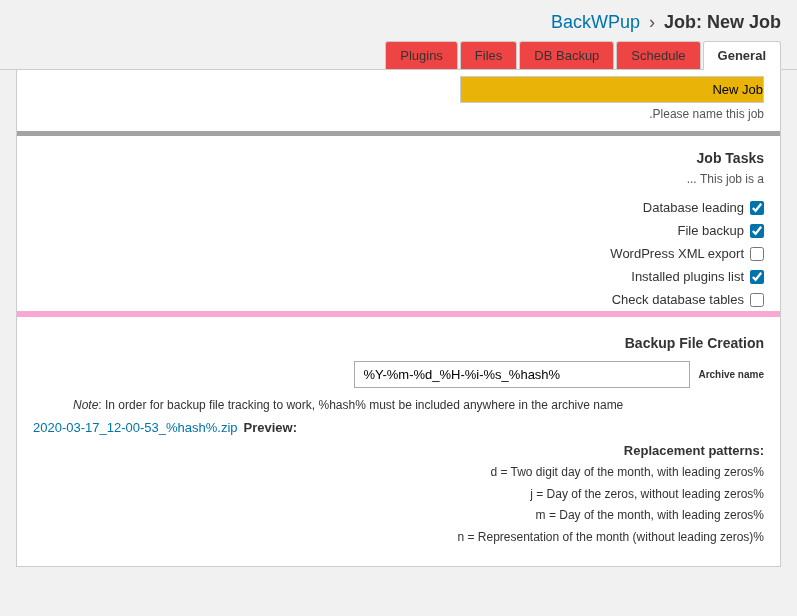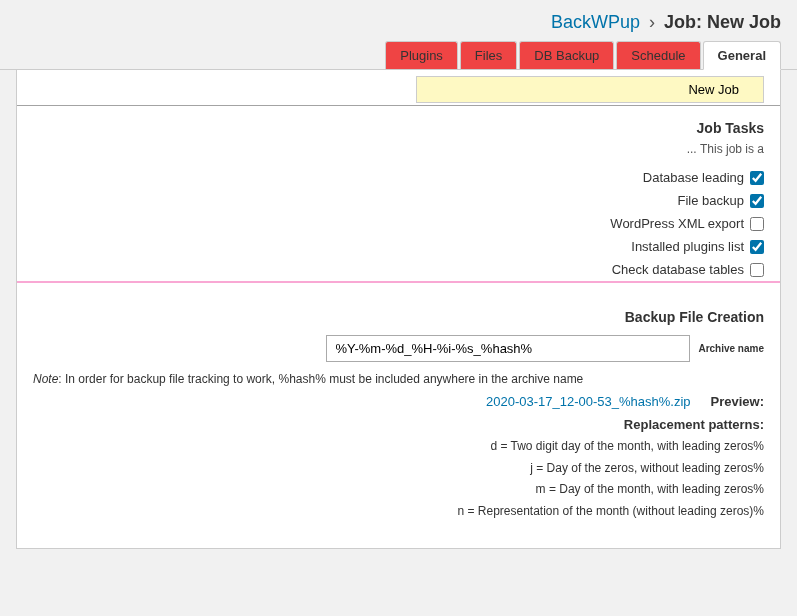--- a/index.html
+++ b/index.html
@@ -72,41 +72,41 @@
       padding: 0;
     }
 
     
     .section-header-row {
       text-align: right;
       font-weight: 700;
       font-size: 14px;
       padding: 14px 16px 4px 16px;
       color: #333;
-      border-top: 1px solid #a3a3a3;
+      border-top: 5px solid #a3a3a3;
     }
     .section-header-row:first-child {
       border-top: none;
     }
 
     
     .sub-label {
       text-align: right;
       color: #555;
       font-size: 12px;
       padding: 2px 16px 10px 16px;
       direction: rtl;
     }
 
     
     .job-name-input {
-      width: 348px;
-      padding: 5px 24px;
+      width: 304px;
+      padding: 5px 0;
       border: 1px solid #ccc;
-      background: #fef9c3;
+      background: #eab308;
       font-size: 13px;
       text-align: right;
     }
 
     
     .checkbox-row {
       display: flex;
       align-items: center;
       justify-content: flex-end;
       padding: 4px 16px;
@@ -118,62 +118,62 @@
     }
     .checkbox-row input[type="checkbox"] {
       width: 14px;
       height: 14px;
       cursor: pointer;
       accent-color: #0073aa;
     }
 
     
     .archive-section {
-      padding: 26px 16px;
-      border-top: 2px solid #f9a8d4;
+      padding: 18px 16px;
+      border-top: 6px solid #f9a8d4;
     }
     .archive-label-row {
       text-align: right;
       font-weight: 700;
       font-size: 14px;
       color: #333;
       margin-bottom: 10px;
     }
     .archive-field-row {
       display: flex;
       align-items: center;
       justify-content: flex-end;
       gap: 8px;
       margin-bottom: 6px;
     }
     .archive-name-label {
       font-weight: 600;
       font-size: 10px;
     }
     .archive-input {
-      width: 364px;
+      width: 336px;
       padding: 5px 8px;
       border: 1px solid #aaa;
       background: #fff;
       font-size: 13px;
     }
     .note-text {
       font-size: 12px;
       color: #333;
       padding: 4px 0;
       text-align: left;
     }
     .note-text em {
       font-style: italic;
+      margin-left: 40px;
     }
     .preview-row {
       display: flex;
       align-items: center;
-      justify-content: flex-end;
-      gap: 20px;
+      gap: 6px;
       margin: 4px 0;
     }
     .preview-label {
       font-size: 13px;
       font-weight: 600;
     }
     .preview-value {
       font-size: 13px;
       color: #0073aa;
     }
@@ -215,20 +215,21 @@
     <div class="tab active">General</div>
   </div>
 
   <div class="main-content">
 
 
     <div style="display:flex; align-items:center; justify-content:flex-end; padding: 6px 16px 2px 16px; gap: 12px;">
       <input type="text" class="job-name-input" value="New Job" style="">
     </div>
 
+    <div class="sub-label">Please name this job.</div>
 
     <div class="section-header-row">Job Tasks</div>
 
     <div class="sub-label">This job is a ...</div>
 
     <div class="checkbox-row">
       <label>Database leading</label>
       <input type="checkbox" checked="" style="">
     </div>
 

